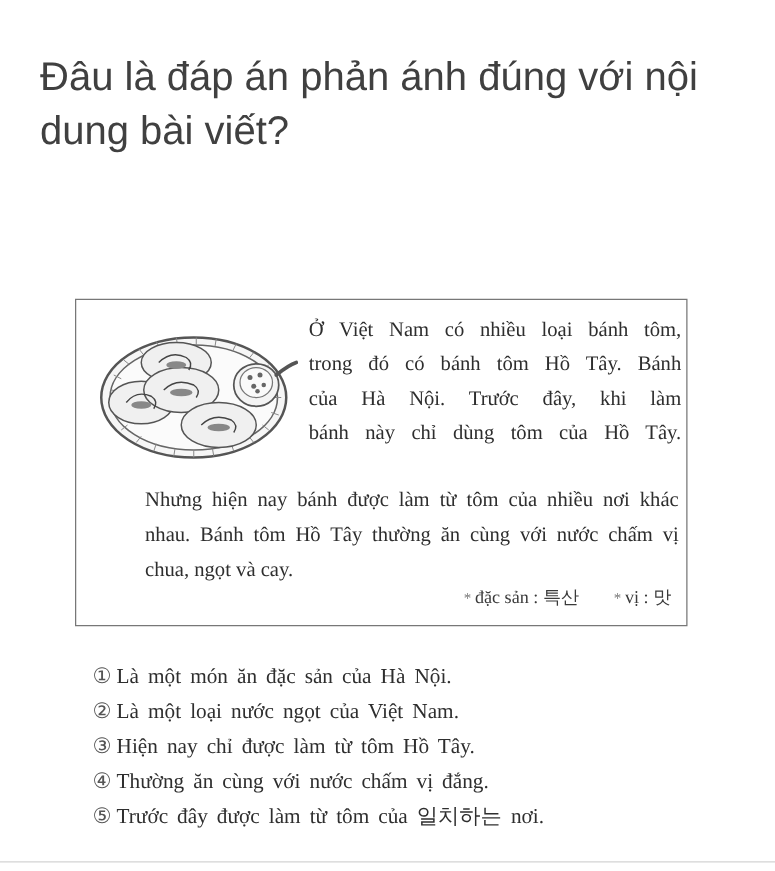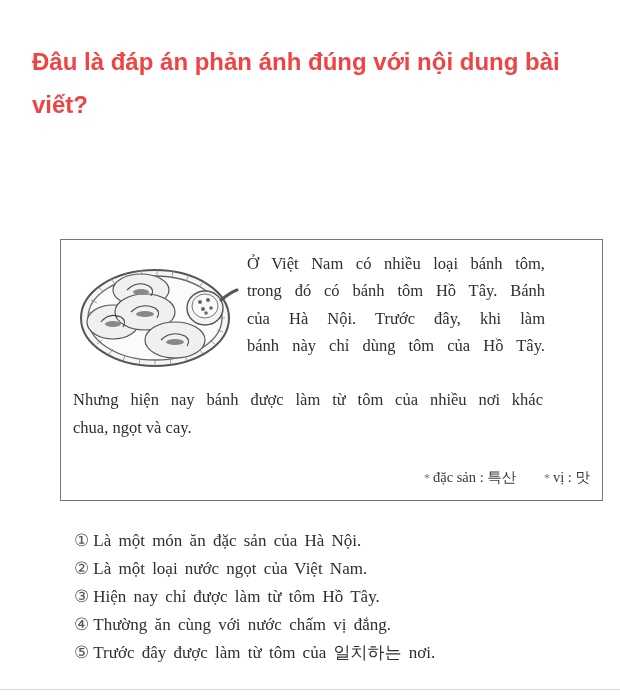--- a/index.html
+++ b/index.html
@@ -13,25 +13,25 @@
       position: relative;
       overflow: hidden;
       color: #222222;
     }
     .prompt {
       position: absolute;
       left: 32px;
       top: 40px;
       width: 570px;
       font-family: "Liberation Sans", sans-serif;
-      font-size: 24px;
+      font-size: 32px;
       line-height: 43px;
-      color: #ef4444;
+      color: #404040;
       margin: 0;
-      font-weight: bold;
+      font-weight: normal;
     }
     .exam {
       position: absolute;
       left: 0;
       top: 0;
       width: 620px;
       height: 697px;
       font-family: "Liberation Serif", serif;
       color: #333333;
     }
@@ -53,21 +53,21 @@
     }
     .q-head .q-line2 {
       display: block;
       padding-left: 18px;
       font-size: 16px;
     }
     .passage-box {
       position: absolute;
       left: 60px;
       top: 239px;
-      width: 543px;
+      width: 490px;
       height: 262px;
       border: 1.5px solid #777777;
       box-sizing: border-box;
     }
     .illustration {
       position: absolute;
       left: 14px;
       top: 12px;
       width: 170px;
       height: 120px;
@@ -92,20 +92,21 @@
       top: 146px;
       width: 470px;
       font-size: 16.5px;
       line-height: 28px;
       color: #2e2e2e;
     }
     .passage-bottom span {
       display: block;
       text-align: justify;
       text-align-last: justify;
+      margin-left: 43px;
     }
     .passage-bottom span.last {
       text-align-last: left;
     }
     .glossary {
       position: absolute;
       right: 12px;
       top: 228px;
       font-size: 14.5px;
       color: #3a3a3a;
@@ -223,20 +224,21 @@
 
     <div class="passage-top">
       <span>Ở Việt Nam có nhiều loại bánh tôm,</span>
       <span>trong đó có bánh tôm Hồ Tây. Bánh</span>
       <span>của Hà Nội. Trước đây, khi làm</span>
       <span>bánh này chỉ dùng tôm của Hồ Tây.</span>
     </div>
 
     <div class="passage-bottom">
       <span>Nhưng hiện nay bánh được làm từ tôm của nhiều nơi khác</span>
+      <span>nhau. Bánh tôm Hồ Tây thường ăn cùng với nước chấm vị</span>
       <span class="last">chua, ngọt và cay.</span>
     </div>
 
     <div class="glossary">
       <span class="g-item">
         <span class="star">*</span><span>đặc sản</span> : <span>특산</span>
       </span>
       <span class="g-item">
         <span class="star">*</span><span>vị</span> : <span>맛</span>
       </span>

